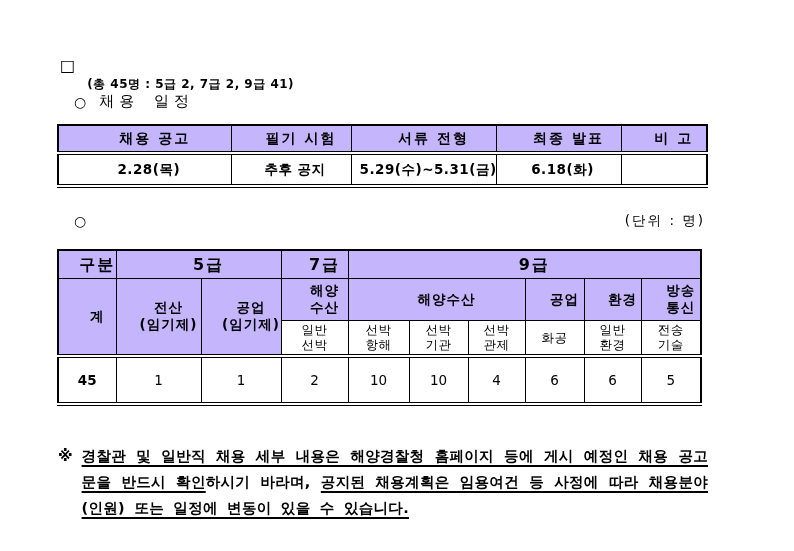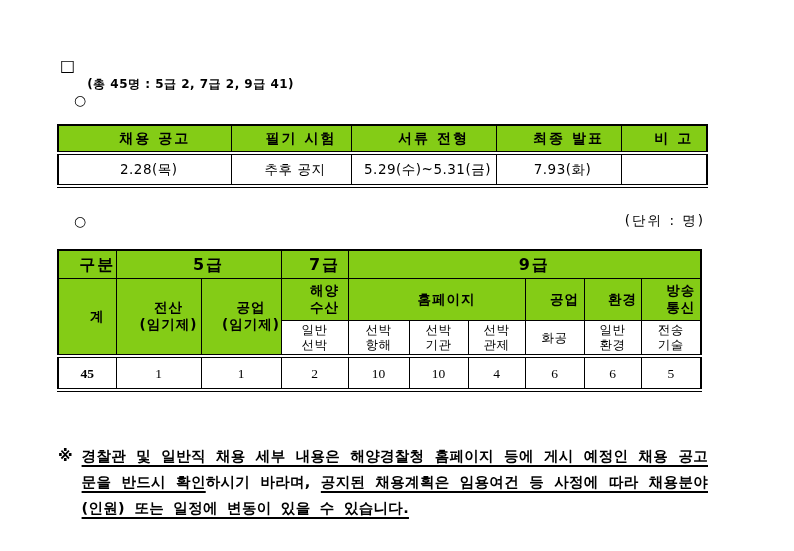--- a/index.html
+++ b/index.html
@@ -34,41 +34,41 @@
   .sec1 { position: absolute; left: 74px; top: 92px; }
   .sec2-row {
     position: absolute; left: 74px; top: 212px; width: 631px;
     display: flex; justify-content: space-between; align-items: center;
   }
   .unit-label { font-size: 13.5px; letter-spacing: 2px; white-space: nowrap; margin-left: 32px; }
 
   
   table { border-collapse: collapse; table-layout: fixed; text-align: center; }
   td { border: 1px solid #000; vertical-align: middle; white-space: pre-line; overflow: hidden; }
-  .hd { background: #84cc16; font-weight: 700; padding-left: 20px; }
+  .hd { background: #c4b5fd; font-weight: 700; padding-left: 20px; }
 
   
   .t1 { position: absolute; left: 57px; top: 124px; width: 649px; border: 2px solid #000; }
   .t1 .hrow td {
     height: 28px; font-size: 14px; letter-spacing: 2px;
     border-bottom: 4px double #000;
   }
   .t1 .drow td {
-    height: 33px; font-size: 13.5px; font-weight: 400; letter-spacing: 0.5px;
+    height: 33px; font-size: 13.5px; font-weight: 700; letter-spacing: 0.5px;
     border-bottom: 4px double #000;
     padding-left: 8px;
   }
 
   
   .t2 { position: absolute; left: 57px; top: 249px; width: 643px; border: 2px solid #000; }
   .t2 td { font-size: 13.5px; line-height: 17px; }
   .t2 .r1 td { height: 28px; font-size: 16px; letter-spacing: 2px; }
   .t2 .r2 td { height: 42px; letter-spacing: 1px; }
   .t2 .r3 td { height: 36px; font-size: 12.5px; font-weight: 400; line-height: 15px; letter-spacing: 0.5px; text-align: center; }
-  .t2 .r4 td { height: 34px; font-weight: 400; border-top: 4px double #000; border-bottom: 4px double #000; font-family: Liberation Serif, serif; }
+  .t2 .r4 td { height: 48px; font-weight: 400; border-top: 4px double #000; border-bottom: 4px double #000; }
   .t2 .r4 td.total { font-weight: 700; }
 
   
   .note {
     position: absolute; left: 58px; top: 443px; width: 650px;
     display: flex; gap: 9px;
     font-weight: 700; font-size: 14.5px; line-height: 26px;
   }
   .note-marker { flex: 0 0 auto; font-size: 15px; }
   .note-text { text-align: justify; letter-spacing: 0.3px; word-spacing: 4px; }
@@ -79,20 +79,21 @@
 
 <div class="page">
 
   <div class="doc-title">
     <span class="sq">□</span>
     <span class="detail">(총 45명 : 5급 2, 7급 2, 9급 41)</span>
   </div>
 
   <div class="sec-head sec1">
     <span class="circ">○</span>
+    <span>채용 일정</span>
   </div>
 
   <table class="t1">
     <colgroup>
       <col style="width:173px">
         <col style="width:120px">
         <col style="width:145px">
       <col style="width:125px">
         <col style="width:86px">
     </colgroup>
@@ -101,21 +102,21 @@
         <td class="hd">채용 공고</td>
         <td class="hd">필기 시험</td>
         <td class="hd">서류 전형</td>
         <td class="hd">최종 발표</td>
         <td class="hd">비 고</td>
       </tr>
       <tr class="drow">
         <td>2.28(목)</td>
         <td>추후 공지</td>
         <td>5.29(수)~5.31(금)</td>
-        <td>7.93(화)</td>
+        <td>6.18(화)</td>
         <td></td>
       </tr>
     </tbody>
   </table>
 
   <div class="sec2-row">
     <div class="sec-head">
       <span class="circ">○</span>
     </div>
     <span class="unit-label">(단위 : 명)</span>
@@ -142,21 +143,21 @@
         <td class="hd" colspan="6">9급</td>
       </tr>
       <tr class="r2">
         <td class="hd" rowspan="2">계</td>
         <td class="hd" rowspan="2">전산
 (임기제)</td>
         <td class="hd" rowspan="2">공업
 (임기제)</td>
         <td class="hd">해양
 수산</td>
-        <td class="hd" colspan="3">홈페이지</td>
+        <td class="hd" colspan="3">해양수산</td>
         <td class="hd">공업</td>
         <td class="hd">환경</td>
         <td class="hd">방송
 통신</td>
       </tr>
       <tr class="r3">
         <td>일반
 선박</td>
         <td>선박
 항해</td>

